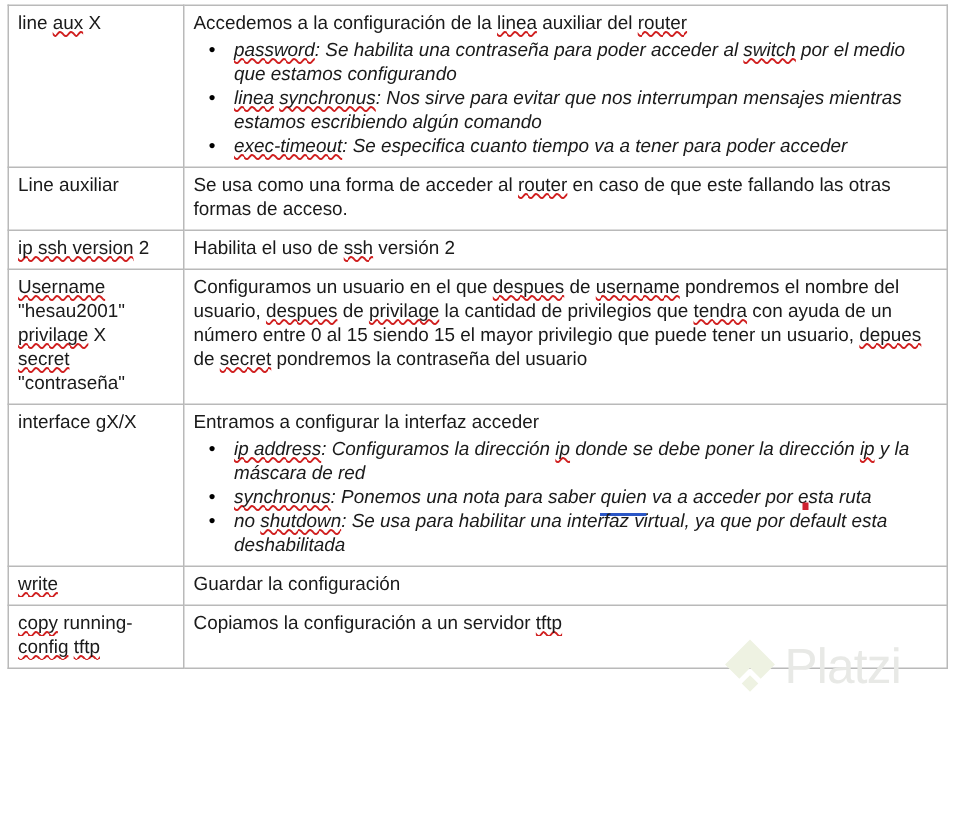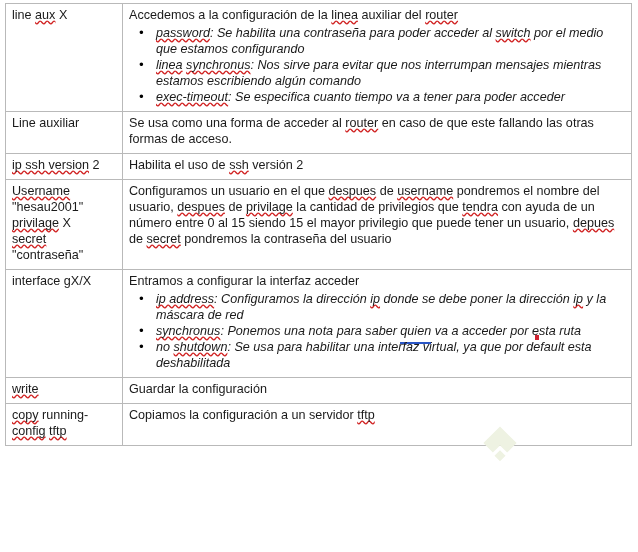--- a/index.html
+++ b/index.html
@@ -176,15 +176,16 @@
 
     </tbody>
   </table>
 
   <div class="redmark"></div>
 
   <div class="wm">
     <svg class="mark" viewBox="0 0 48 48">
       <path d="M24 3 L45 24 L33 36 L24 27 L15 36 L3 24 Z M24 33 L31 40 L24 47 L17 40 Z" fill="#eef2e2"></path>
     </svg>
+    <div class="wordmark">Platzi</div>
   </div>
 
 </div>
 
 </body></html>

